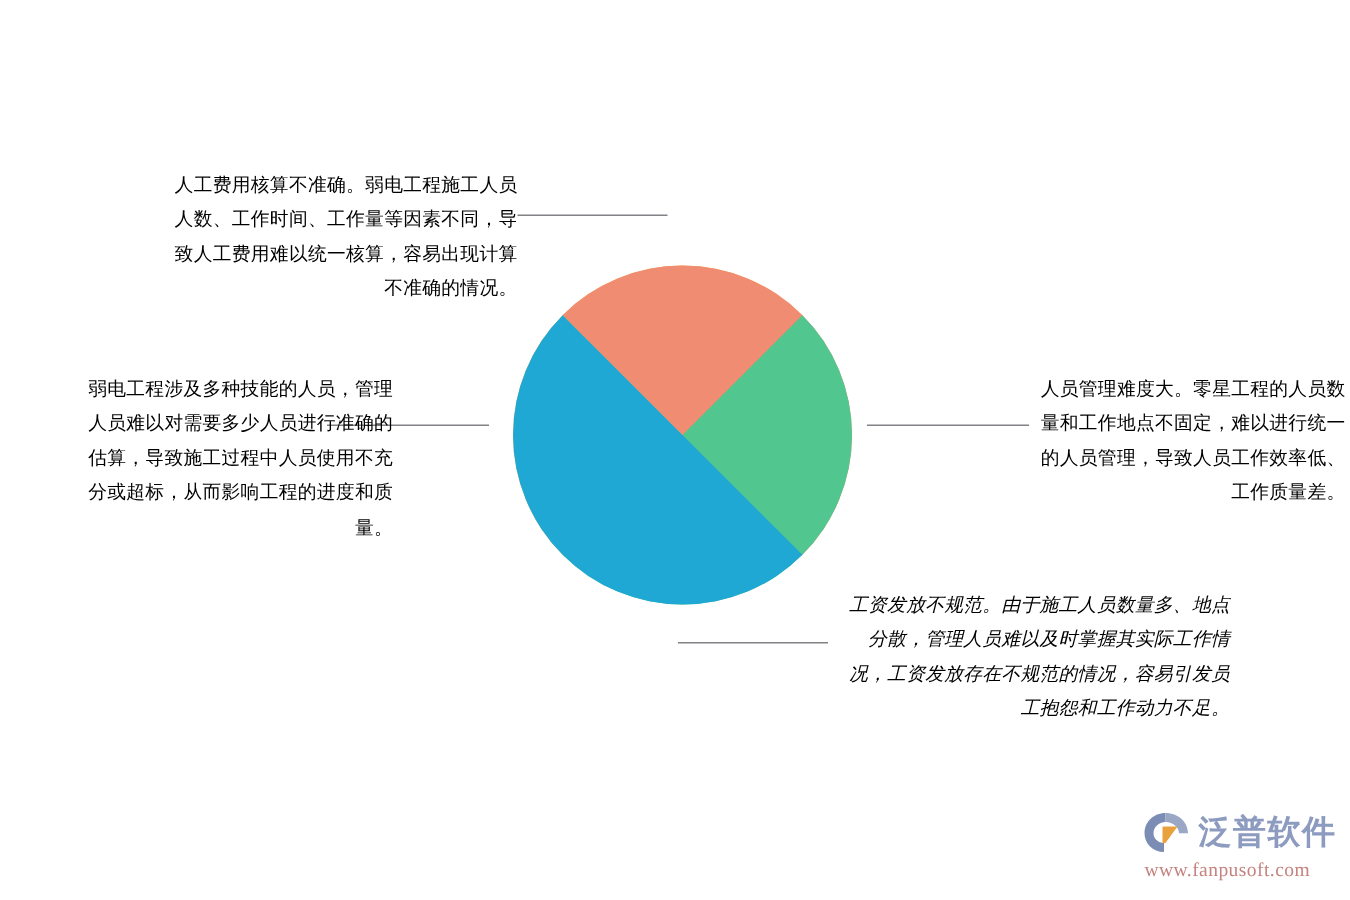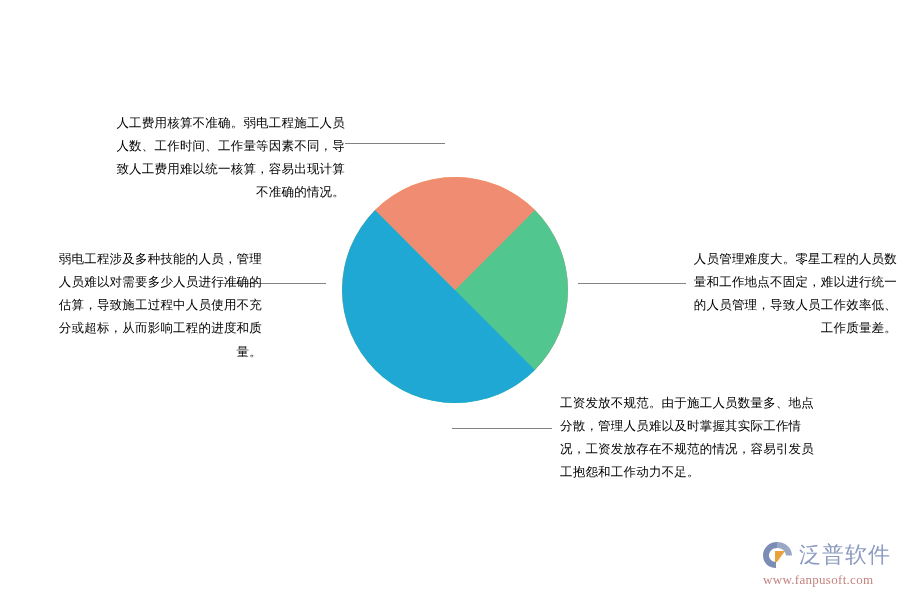--- a/index.html
+++ b/index.html
@@ -52,21 +52,21 @@
     font-size: 12.5px;
     line-height: 1.85;
     letter-spacing: 0.2px;
     color: #000000;
     white-space: pre-line;
   }
 
   .callout-1 { left: 105px;  top: 112px; width: 240px; text-align: right; }
   .callout-2 { left: 10px;   top: 248px; width: 205px; text-align: right; margin-left: 47px; }
   .callout-3 { left: 692px;  top: 248px; width: 205px; text-align: right; }
-  .callout-4 { left: 560px;  top: 392px; width: 260px; text-align: left; }
+  .callout-4 { left: 560px;  top: 392px; width: 260px; text-align: right; font-style: italic; }
 
   
   .logo {
     position: absolute;
     left: 762px;
     top: 538px;
     width: 132px;
     height: 52px;
     display: flex;
     flex-direction: column;
@@ -78,21 +78,21 @@
     align-items: center;
     gap: 5px;
   }
   .logo-mark {
     width: 32px;
     height: 30px;
     flex: 0 0 auto;
   }
   .logo-name {
     font-size: 22px;
-    font-weight: normal;
+    font-weight: bold;
     color: #8c9bbf;
     letter-spacing: 1px;
     line-height: 1;
     white-space: nowrap;
   }
   .logo-url {
     margin-top: 2px;
     margin-left: 1px;
     font-size: 13px;
     font-family: "Liberation Serif", "DejaVu Serif", serif;

